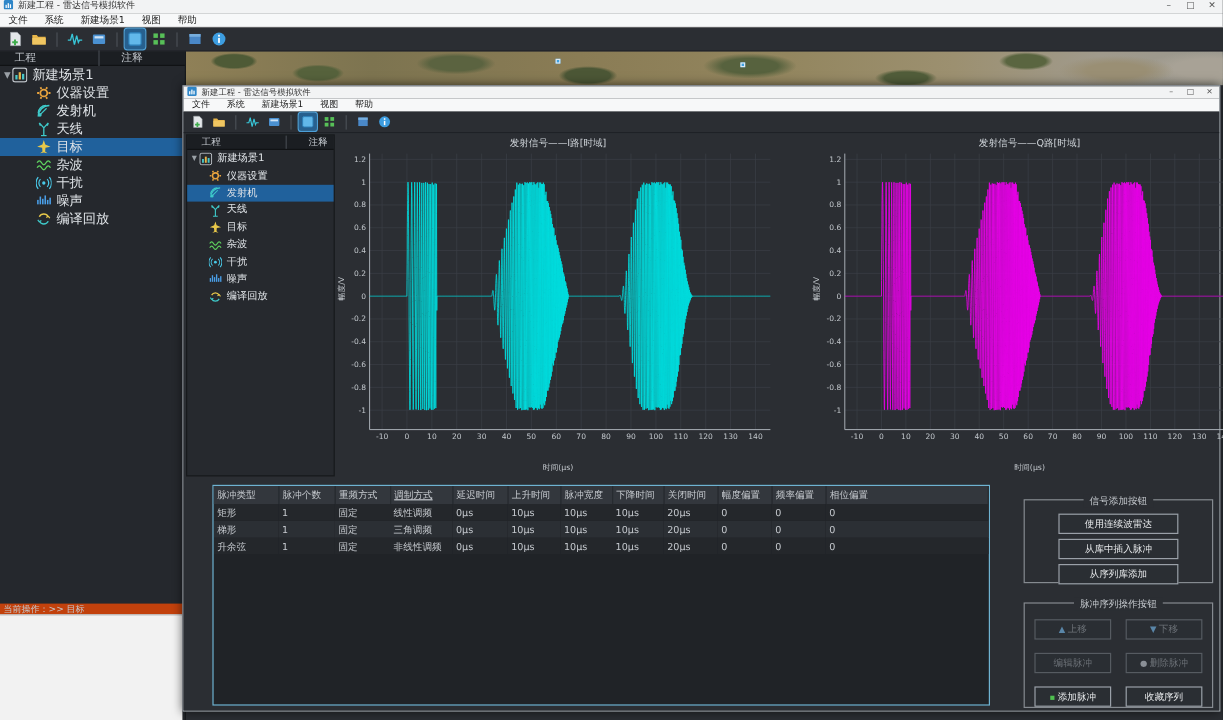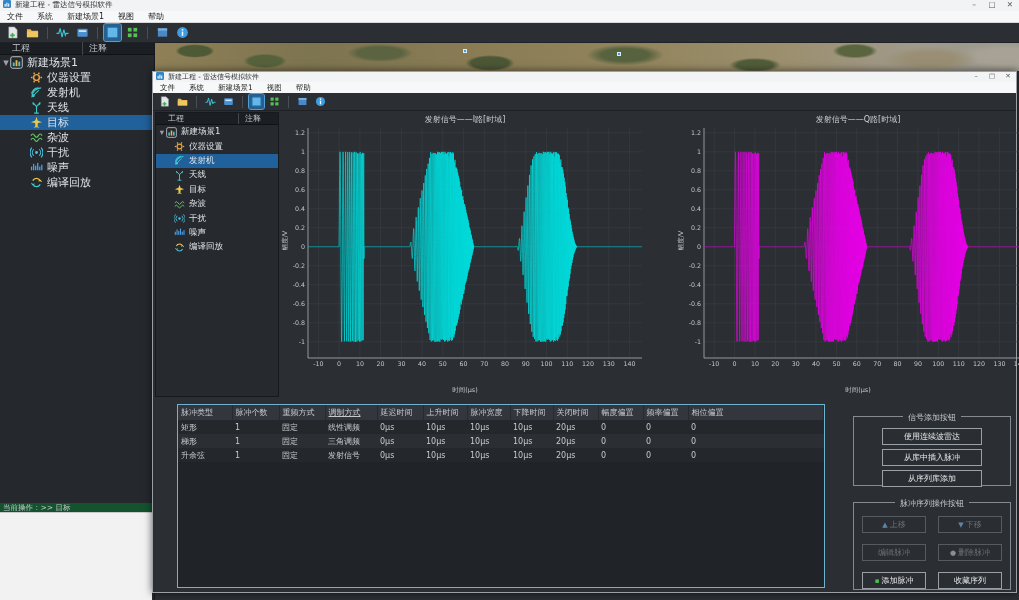--- a/index.html
+++ b/index.html
@@ -1,19 +1,19 @@
 <!DOCTYPE html>
 <html><head>
 <meta charset="utf-8">
 <style>
   * { margin:0; padding:0; box-sizing:border-box; }
   html,body { width:1019px; height:600px; overflow:hidden; background:#1a1c1f;
               font-family:"DejaVu Sans", sans-serif; }
   .win-titlebar { background:#f2f3f4; display:flex; align-items:flex-start; color:#333; }
-  .win-menubar  { background:#f7f8f9; display:flex; align-items:flex-end; color:#222; }
+  .win-menubar  { background:#f7f8f9; display:flex; align-items:flex-start; color:#222; }
   .mi { padding:0 7px; cursor:default; }
   .wc { display:flex; margin-left:auto; height:100%; }
   .wc span { width:18px; text-align:center; color:#555; cursor:default; }
   .appicon { display:inline-block; margin:0 4px 0 3px; line-height:0; }
 
   
   #bg-window { position:absolute; inset:0; }
   #bg-title { height:11px; font-size:7.5px; }
   #bg-menu  { height:12px; font-size:8px; border-bottom:1px solid #d8d8d8; }
   #bg-body  { position:relative; height:577px; background:#2b2e33; }
@@ -33,37 +33,37 @@
       radial-gradient(36px 10px at 600px 22px,#515d3a 50%,transparent 72%),
       radial-gradient(30px 10px at 700px 8px,#5a6540 55%,transparent 75%),
       radial-gradient(62px 16px at 775px 16px,#9a8f74 40%,transparent 78%),
       radial-gradient(72px 18px at 855px 14px,#a8a296 45%,transparent 80%),
       linear-gradient(90deg,#8f8057,#7d7450 18%,#8a7c55 38%,#93865f 58%,#9c9070 74%,#a09a8c 88%,#9a988e); }
   .map-marker { position:absolute; width:4px; height:4px; background:#3da0e0; border:1px solid #dce9f4; }
   #bg-left { position:absolute; left:0; top:20px; width:155px; height:557px;
              background:#25282d; border-right:1px solid #17191c; }
   .thead { display:flex; background:#1b1e22; color:#c2c7cd; border-bottom:1px solid #101214; }
   .thead .c1 { padding-left:12px; width:82px; }
-  .thead .c2 { border-left:1px solid #43484e; padding-left:6px; flex:1; }
+  .thead .c2 { border-left:1px solid #43484e; padding-left:18px; flex:1; }
   .trow { display:flex; align-items:center; color:#dfe3e7; white-space:nowrap; }
   .trow.sel { background:#20619c; }
   .texp { width:8px; color:#9aa0a6; text-align:center; }
   .ticon { line-height:0; margin-right:4px; }
   .tree-bg { font-size:11px; }
   .tree-bg .thead { height:12px; font-size:9px; align-items:center; }
   .tree-bg .trow { height:15px; }
   .tree-bg .trow.child { padding-left:30px; }
   .tree-bg .trow.root { padding-left:2px; }
   .tree-fg { font-size:8.5px; }
   .tree-fg .thead { height:12px; font-size:8px; align-items:center; }
   .tree-fg .trow { height:14.4px; }
   .tree-fg .trow.child { padding-left:18px; }
   .tree-fg .trow.root { padding-left:2px; }
   #bg-status { position:absolute; left:0; top:480px; width:155px; height:9px;
-               font-size:7.5px; color:#c5cacf; padding-left:3px; background:#14532d; }
+               font-size:7.5px; color:#c5cacf; padding-left:3px; background:#c2410c; }
   #bg-white { position:absolute; left:0; top:489px; width:152px; bottom:0;
               background:#f2f2f2; border-top:1px solid #c9c9c9; }
 
   
   #fg-window { position:absolute; left:152px; top:71px; width:865px; height:522px;
                border:1px solid #9aa0a6; background:#2b2e33; z-index:10;
                box-shadow:0 0 8px rgba(0,0,0,.6); }
   #fg-title { height:10px; font-size:7px; }
   #fg-title .wc span { width:16px; font-size:6.5px; }
   #fg-menu  { height:11px; font-size:7.5px; }
@@ -621,21 +621,21 @@
               <td>10µs</td>
               <td>20µs</td>
               <td>0</td>
               <td>0</td>
               <td>0</td>
             </tr>
             <tr class="r0">
               <td>升余弦</td>
               <td>1</td>
               <td>固定</td>
-              <td>发射信号</td>
+              <td>非线性调频</td>
               <td>0µs</td>
               <td>10µs</td>
               <td>10µs</td>
               <td>10µs</td>
               <td>20µs</td>
               <td>0</td>
               <td>0</td>
               <td>0</td>
             </tr>
           </tbody>

